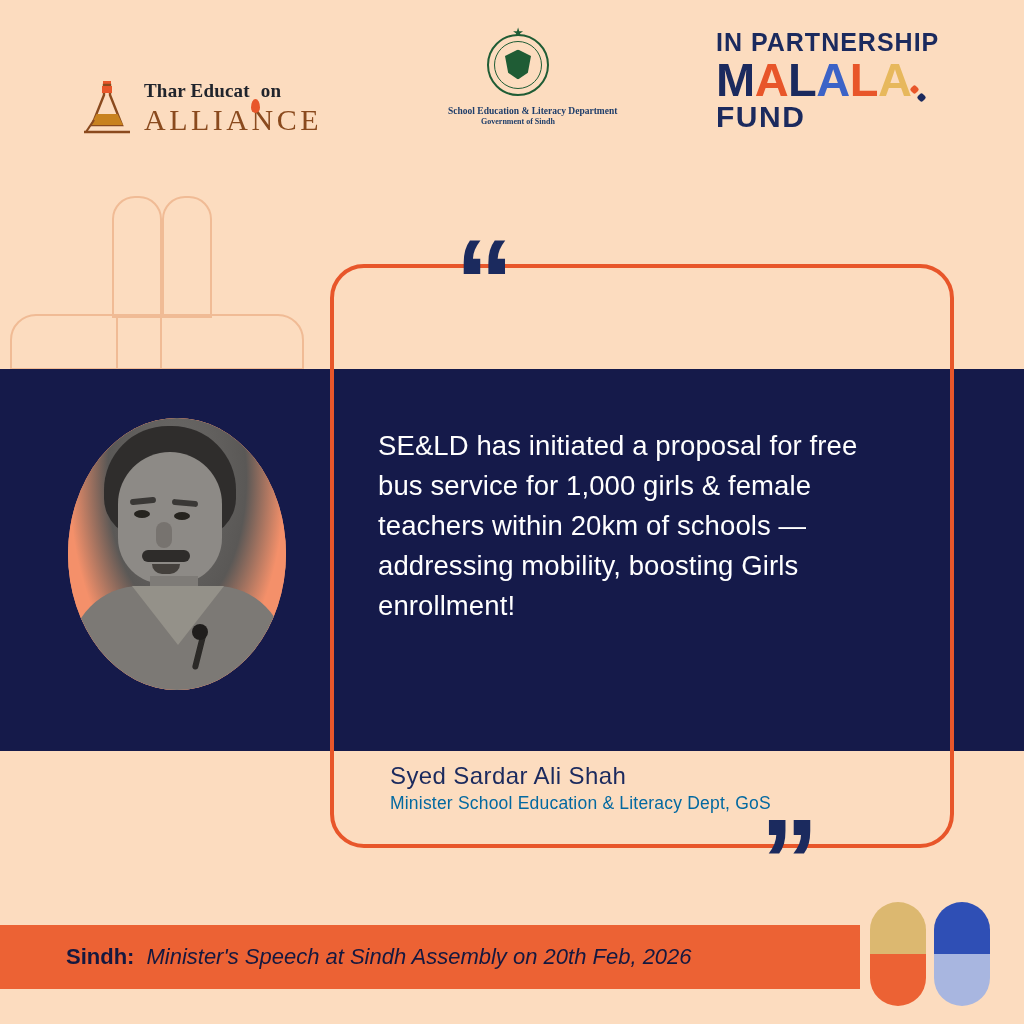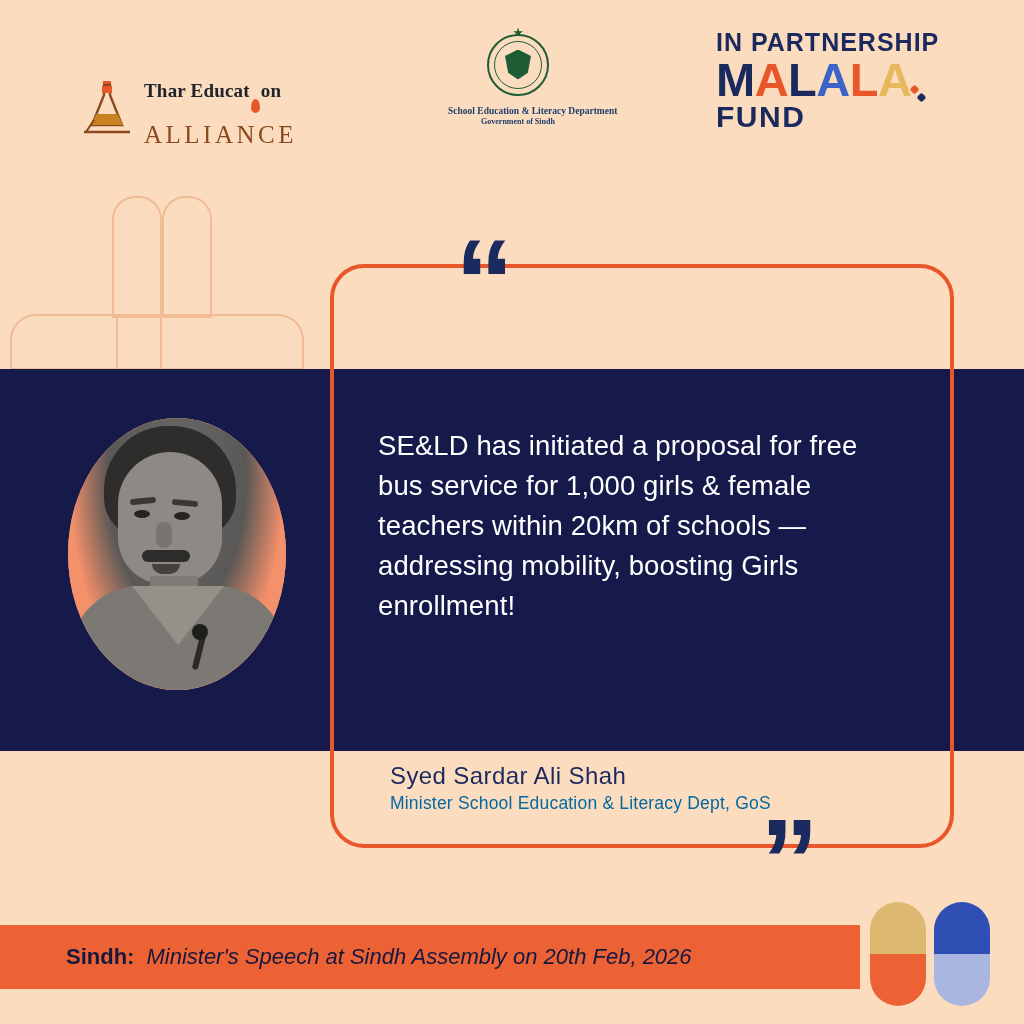--- a/index.html
+++ b/index.html
@@ -64,24 +64,24 @@
     position: absolute;
     left: 1px;
     top: 2px;
     width: 9px;
     height: 14px;
     background: #e8562a;
     border-radius: 50% 50% 50% 50% / 60% 60% 40% 40%;
   }
   .tea-line2 {
     font-family: "Liberation Serif", serif;
-    font-size: 25px;
+    font-size: 30px;
     letter-spacing: 3.5px;
     color: #8a4a1e;
-    margin-top: 19px;
+    margin-top: 1px;
     white-space: nowrap;
   }
 
   
   .sindh-logo {
     position: absolute;
     left: 448px;
     top: 28px;
     width: 140px;
     text-align: center;

